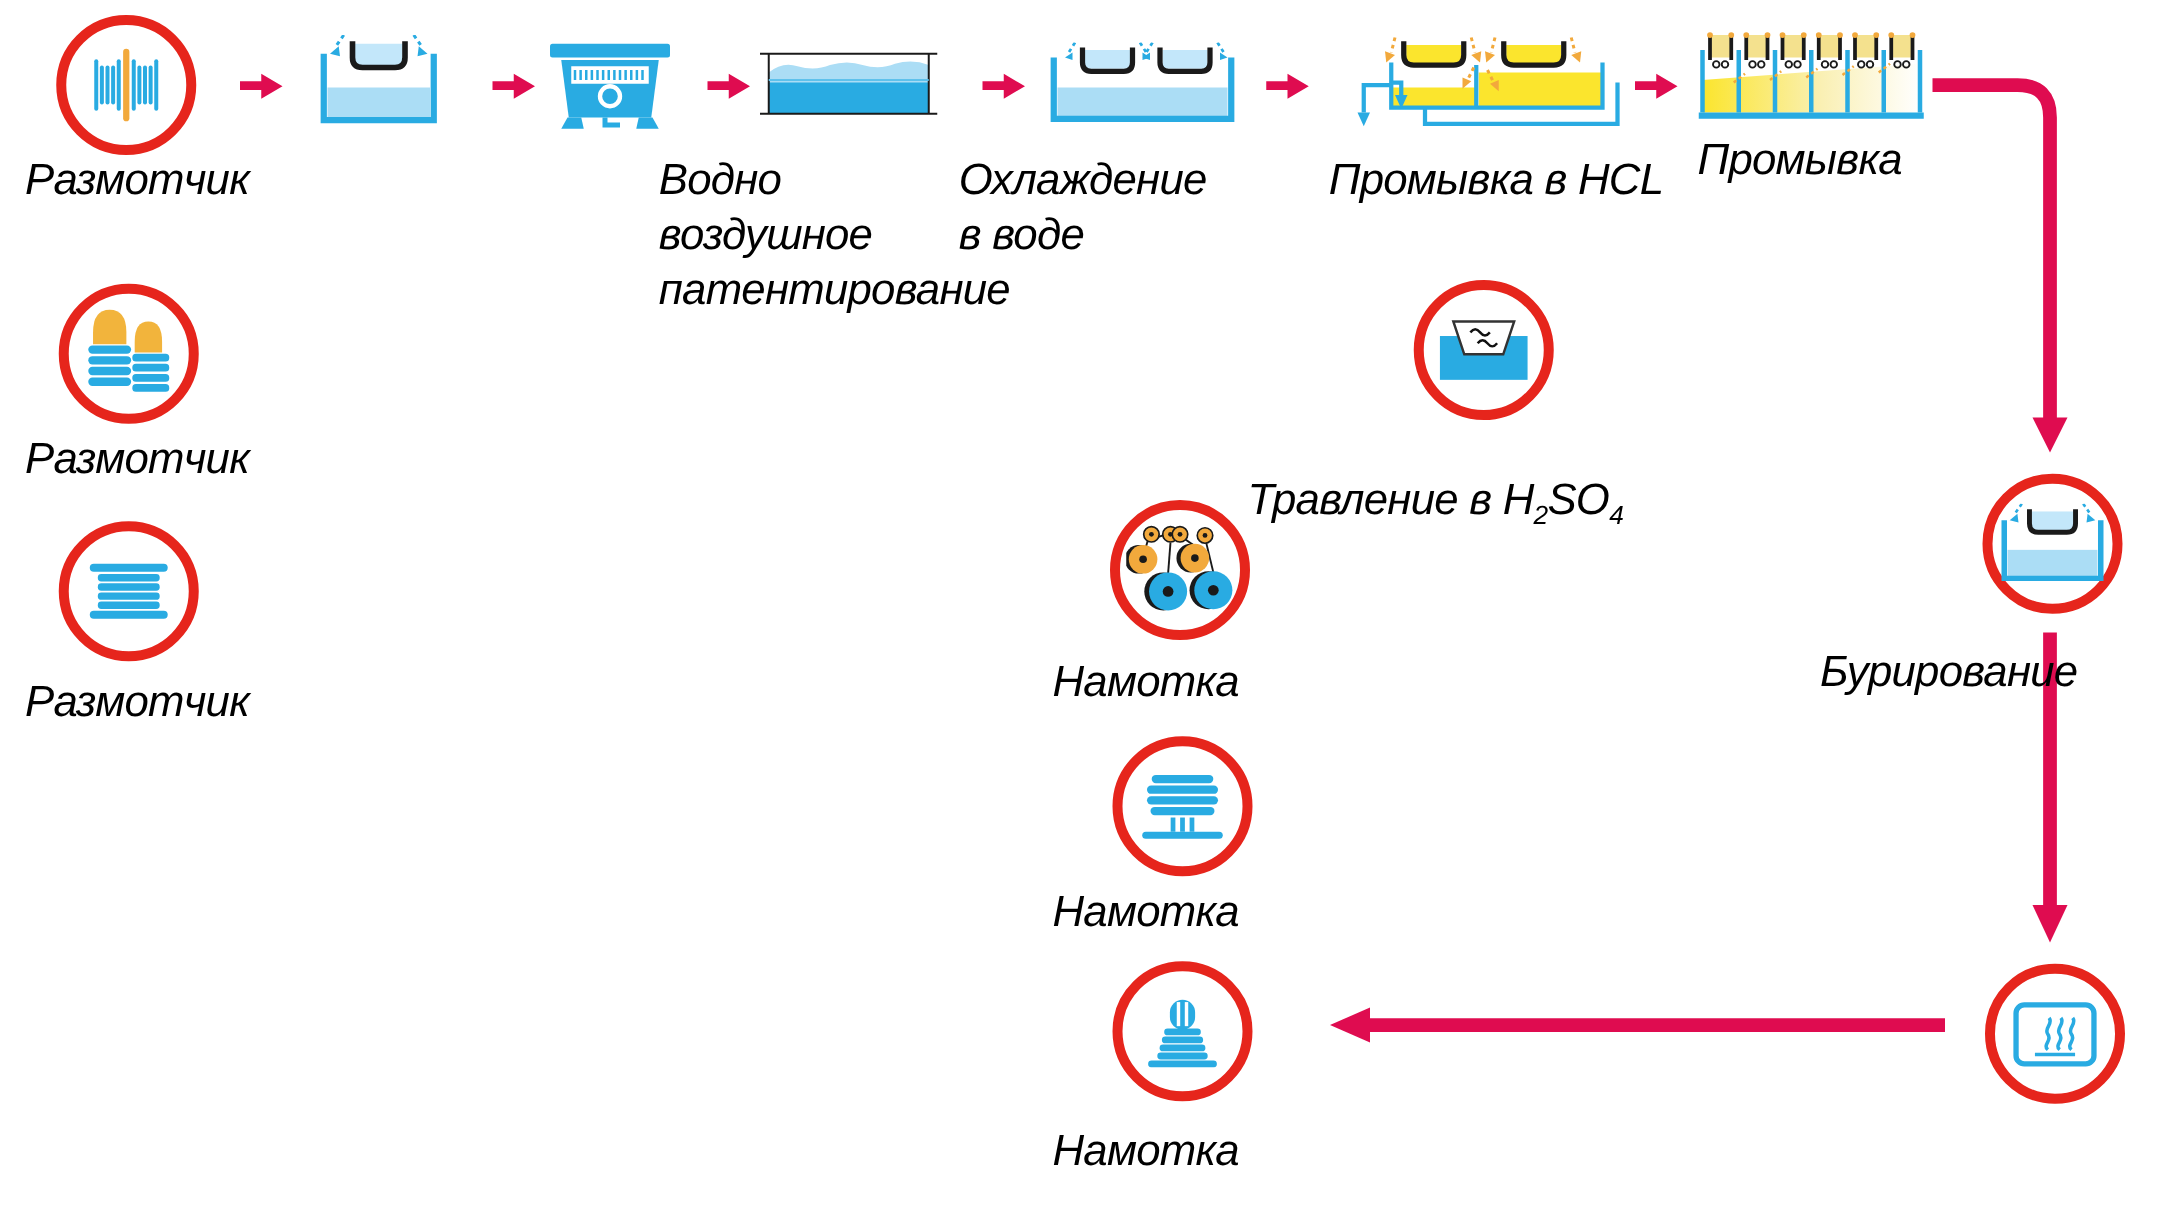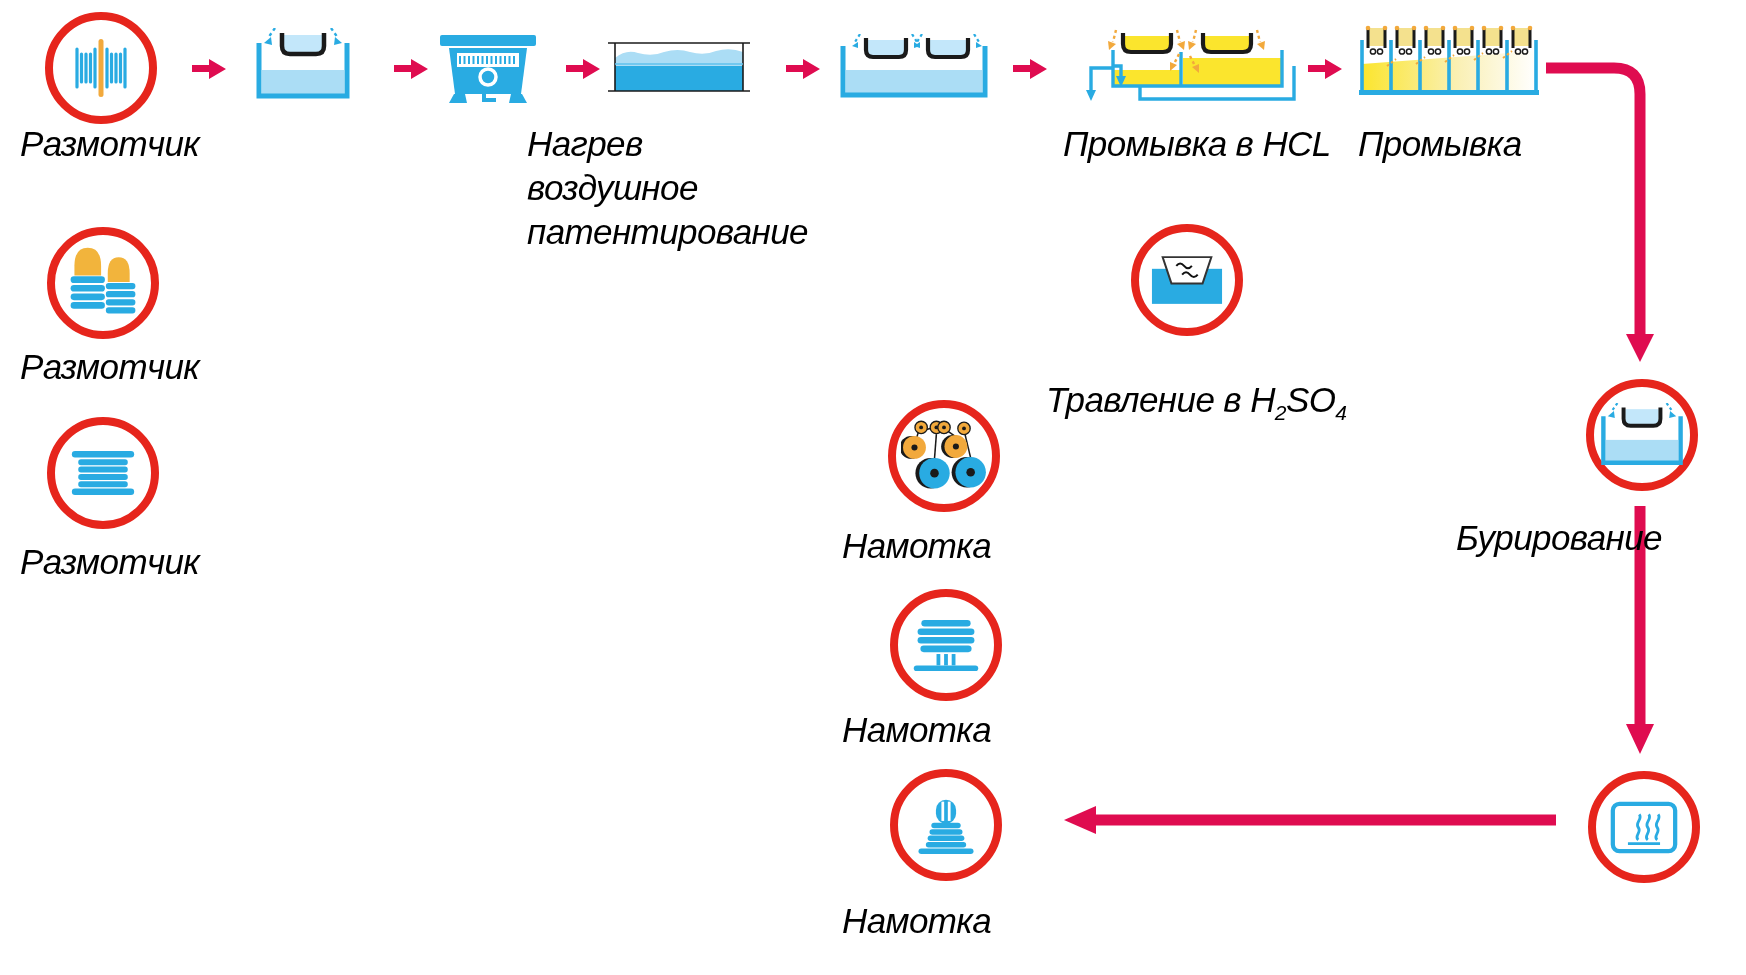--- a/index.html
+++ b/index.html
@@ -21,23 +21,23 @@
   
   .n-unw1{left:45px;top:12px} .n-corr{left:47px;top:227px} .n-unw3{left:47px;top:417px}
   .n-h2so4{left:1131px;top:224px} .n-w1{left:888px;top:400px} .n-w2{left:890px;top:589px}
   .n-w3{left:890px;top:769px} .n-burn{left:1586px;top:379px} .n-dry{left:1588px;top:771px}
   
   .i-tank{left:254px;top:28px} .i-furn{left:440px;top:30px} .i-pat{left:608px;top:36px}
   .i-cool{left:840px;top:34px} .i-hcl{left:1083px;top:28px} .i-wash{left:1358px;top:24px}
   
   .l-unw1{left:20px;top:122px;width:230px} .l-furn{left:382px;top:122px;width:200px}
   .l-pat{left:527px;top:122px;width:300px} .l-cool{left:767px;top:122px;width:300px}
-  .l-hcl{left:1063px;top:122px;width:310px} .l-wash{left:1358px;top:122px;width:200px}
+  .l-hcl{left:1063px;top:122px;width:310px} .l-wash{left:1358px;top:106px;width:200px}
   .l-corr{left:158px;top:226px;width:300px} .l-unw2{left:20px;top:345px;width:230px}
-  .l-unw3{left:20px;top:540px;width:230px} .l-h2so4{left:1046px;top:378px;width:360px}
+  .l-unw3{left:20px;top:540px;width:230px} .l-h2so4{left:998px;top:378px;width:360px}
   .l-w1{left:842px;top:524px;width:200px} .l-w2{left:842px;top:708px;width:200px}
   .l-w3{left:842px;top:899px;width:200px} .l-burn{left:1456px;top:516px;width:300px}
   .l-dry{left:1437px;top:893px;width:300px}
 </style>
 </head>
 <body>
 
 <div class="canvas">
 
   <svg class="connectors" width="1746" height="975" viewBox="0 0 1746 975">
@@ -127,21 +127,21 @@
     <rect x="7" y="28" width="128" height="27" fill="#29abe2"></rect>
     <path d="M7 22 Q18 13 30 17 Q44 21 56 16 Q70 12 82 16 Q96 20 108 15 Q122 11 135 16 V30 H7 Z" fill="#abddf5"></path>
     <g stroke="#1a1a1a" stroke-width="1.6">
       <line x1="0" y1="7" x2="142" y2="7"></line>
       <line x1="7" y1="7" x2="7" y2="55"></line>
       <line x1="135" y1="7" x2="135" y2="55"></line>
       <line x1="0" y1="55" x2="142" y2="55"></line>
     </g>
     <line x1="7" y1="28" x2="135" y2="28" stroke="#5ec1ec" stroke-width="1.5"></line>
   </svg>
-  <div class="lbl l-pat">Нагрев
+  <div class="lbl l-pat">Водно
 воздушное
 патентирование</div>
 
   <svg class="icon i-cool" viewBox="0 0 148 66" width="148" height="66">
     <rect x="6" y="36" width="136" height="23" fill="#abddf5"></rect>
     <path d="M3 12 V61 H145 V12" fill="none" stroke="#29abe2" stroke-width="5"></path>
     <rect x="28" y="6" width="36" height="15" fill="#c3e7fa"></rect>
     <path d="M26 4 V16 Q26 23 33 23 H59 Q66 23 66 16 V4" fill="none" stroke="#1a1a1a" stroke-width="4.2"></path>
     <rect x="90" y="6" width="36" height="15" fill="#c3e7fa"></rect>
     <path d="M88 4 V16 Q88 23 95 23 H121 Q128 23 128 16 V4" fill="none" stroke="#1a1a1a" stroke-width="4.2"></path>
@@ -151,20 +151,22 @@
         <path d="M82 0 L77 8"></path>
         <path d="M134 0 L139 8"></path>
     </g>
     <g fill="#29abe2">
       <polygon points="12,12 18,8 18,14"></polygon>
         <polygon points="80,12 74,8 74,14"></polygon>
       <polygon points="74,12 80,8 80,14"></polygon>
         <polygon points="142,12 136,8 136,14"></polygon>
     </g>
   </svg>
+  <div class="lbl l-cool">Охлаждение
+в воде</div>
 
   <svg class="icon i-hcl" viewBox="0 0 220 90" width="220" height="90">
     <rect x="30" y="42" width="67" height="16" fill="#fbe52d"></rect>
     <rect x="100" y="30" width="99" height="28" fill="#fbe52d"></rect>
     <g fill="none" stroke="#29abe2" stroke-width="3.4">
       <path d="M30 22 V58 H199 V22"></path>
       <path d="M98 24 V58"></path>
       <path d="M30 40 H8 V62"></path>
       <path d="M57 58 V71 H211 V38"></path>
       <path d="M30 38 H38 V48"></path>

